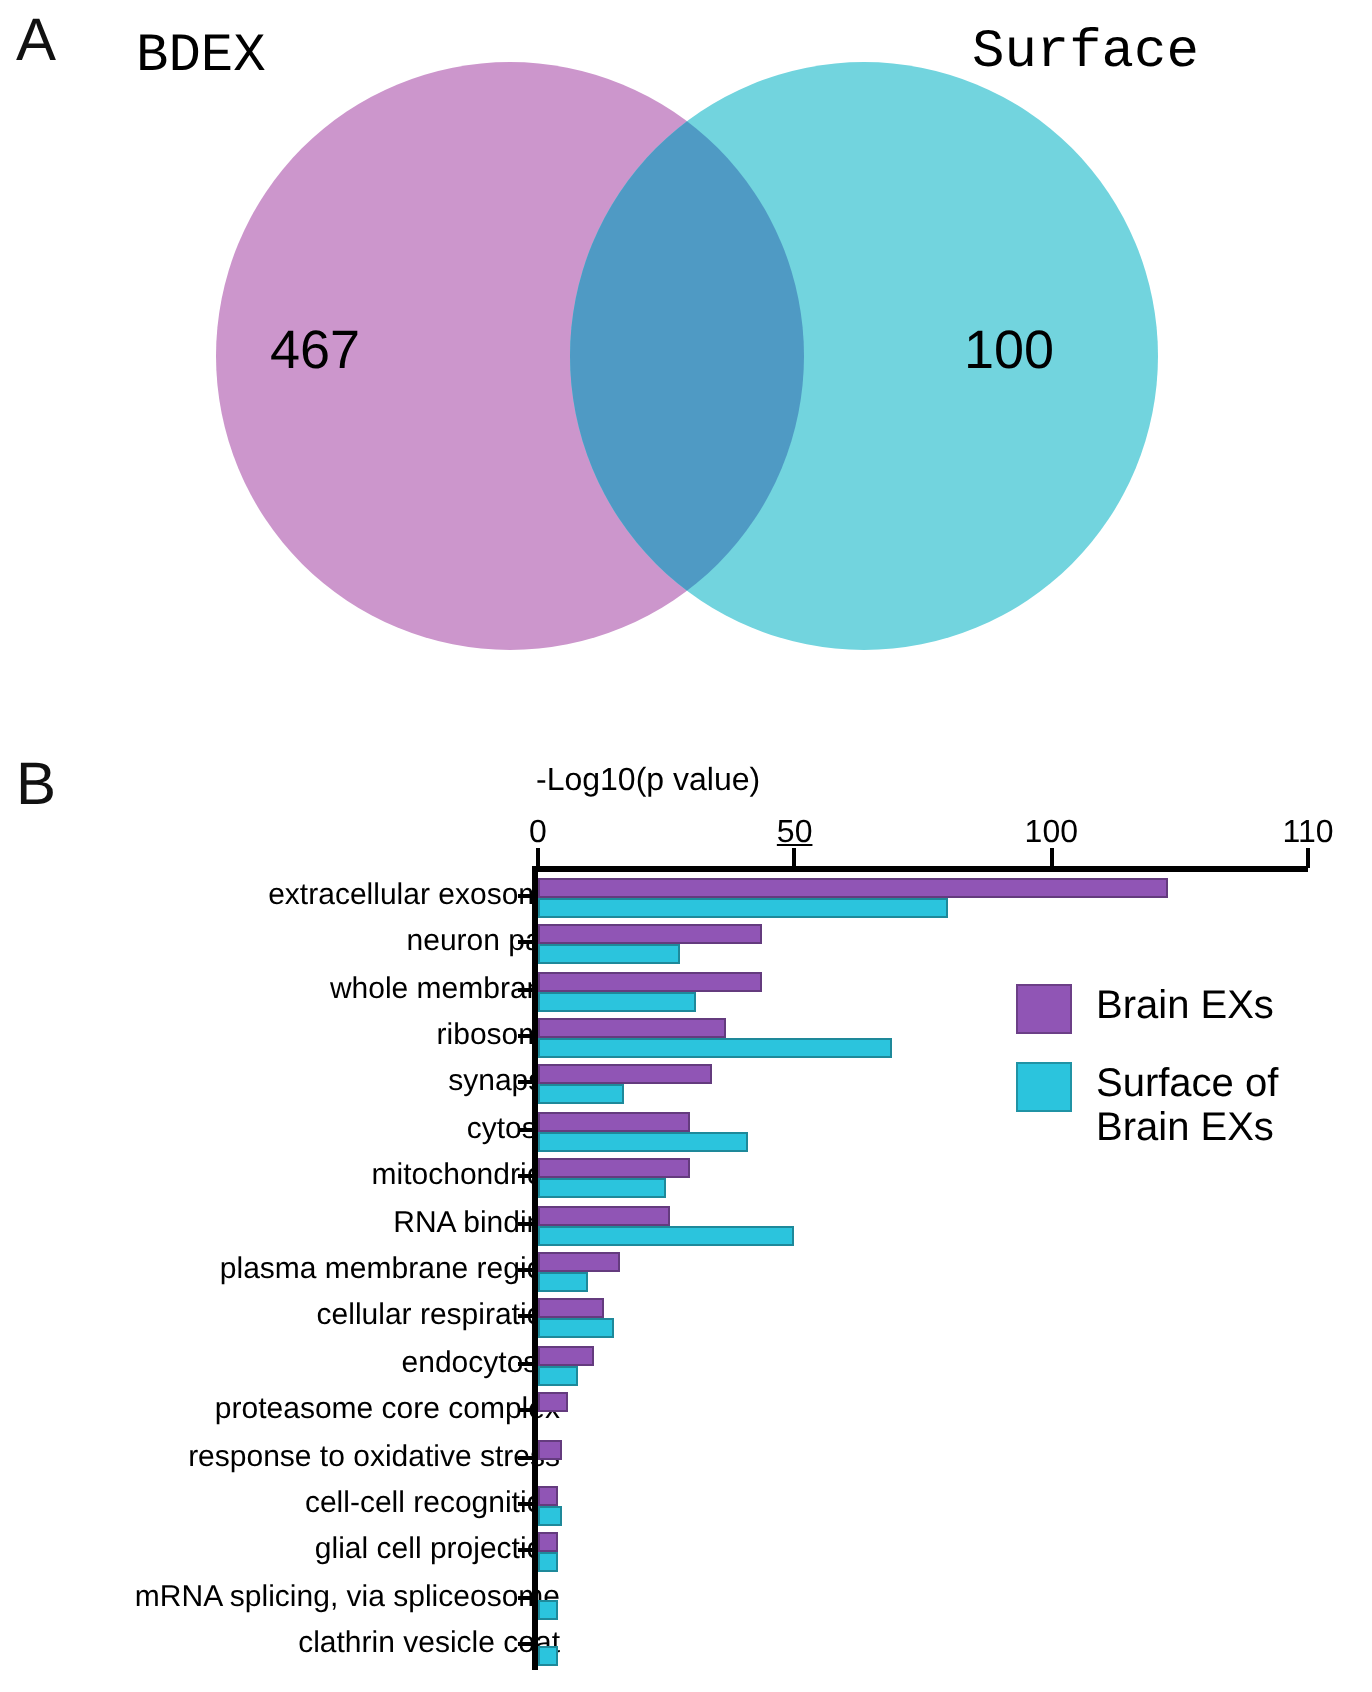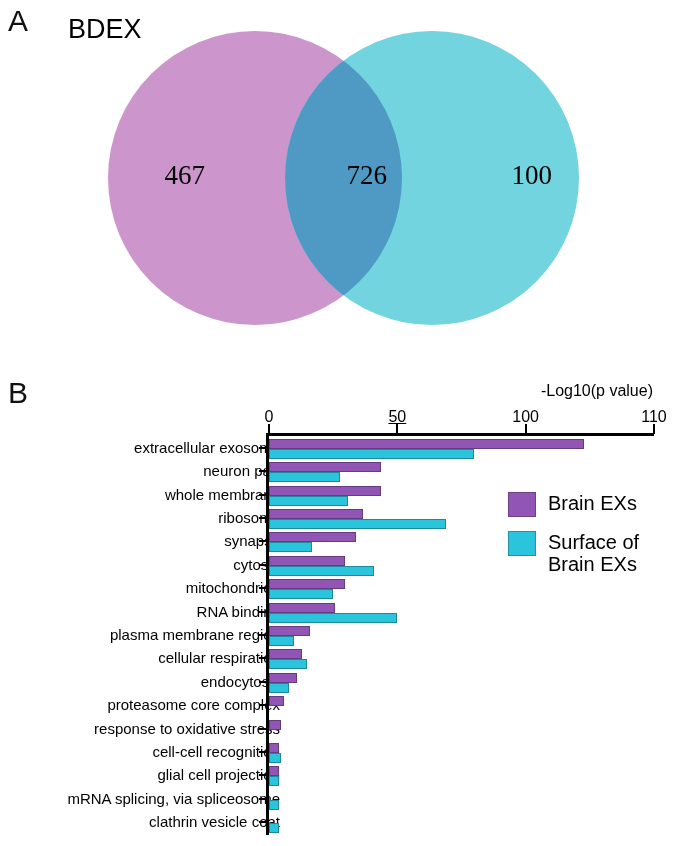--- a/index.html
+++ b/index.html
@@ -8,33 +8,33 @@
        font-family:"Liberation Sans","DejaVu Sans",sans-serif;color:#000;}
 
   .panel-letter{position:absolute;font-size:30px;line-height:1;color:#111;
                 font-family:"Liberation Sans",sans-serif;font-weight:400;}
   #panel-a-letter{left:8px;top:6px;}
   #panel-b-letter{left:8px;top:378px;}
 
   
   #venn{position:absolute;left:0;top:0;width:686px;height:372px;}
   #venn svg{position:absolute;left:0;top:0;}
-  .venn-set-label{position:absolute;font-size:27px;color:#000;white-space:nowrap;}
+  .venn-set-label{position:absolute;font-size:27px;color:#000;white-space:nowrap;font-family:Liberation Mono, monospace;}
   #venn-label-left{left:68px;top:14px;}
   #venn-label-right{left:486px;top:12px;}
   .venn-count{position:absolute;font-size:27px;color:#000;white-space:nowrap;
-              text-align:right;font-family:Liberation Serif, serif;}
+              text-align:left;}
   #venn-count-left{left:135px;top:160px;width:70px;}
   #venn-count-mid{left:307px;top:160px;width:80px;}
   #venn-count-right{left:482px;top:160px;width:70px;}
 
   
   #barchart{position:absolute;left:0;top:372px;width:686px;height:474px;}
   #chart-axis-title{position:absolute;left:268px;top:10px;width:385px;
-                    text-align:right;font-size:16px;color:#000;}
+                    text-align:left;font-size:16px;color:#000;}
 
   #plot{position:absolute;left:0;top:0;width:686px;height:474px;}
 
   .tick-label{position:absolute;top:36px;font-size:16px;color:#000;
               text-align:center;width:60px;}
 
   .axis-line{position:absolute;background:#000;}
   #axis-top{left:268px;top:61px;width:386px;height:3px;}
   #axis-left{left:266px;top:61px;width:3px;height:402px;}
   .tick-v{position:absolute;top:52px;width:2px;height:10px;background:#000;}
@@ -70,23 +70,23 @@
       </clipPath>
     </defs>
     <circle cx="255" cy="178" r="147" fill="#CC96CC"></circle>
     <circle cx="432" cy="178" r="147" fill="#72D4DE"></circle>
     <g clip-path="url(#clip-left)">
       <circle cx="432" cy="178" r="147" fill="#4F9AC4"></circle>
     </g>
   </svg>
 
   <div id="venn-label-left" class="venn-set-label">BDEX</div>
+  <div id="venn-label-right" class="venn-set-label">Surface</div>
 
   <div id="venn-count-left" class="venn-count">467</div>
-  <div id="venn-count-mid" class="venn-count">726</div>
   <div id="venn-count-right" class="venn-count">100</div>
 </div>
 
 <div id="panel-b-letter" class="panel-letter">B</div>
 
 <div id="barchart">
   <div id="chart-axis-title">-Log10(p value)</div>
 
   <div id="plot">
     <div id="axis-top" class="axis-line"></div>

